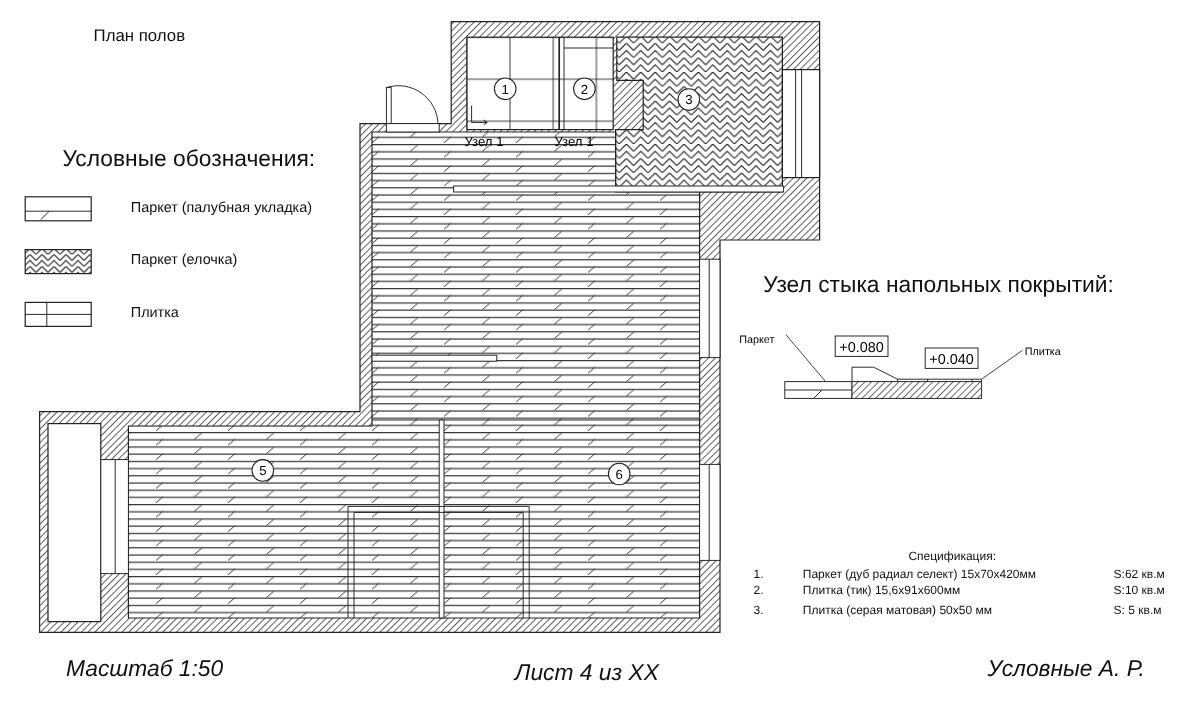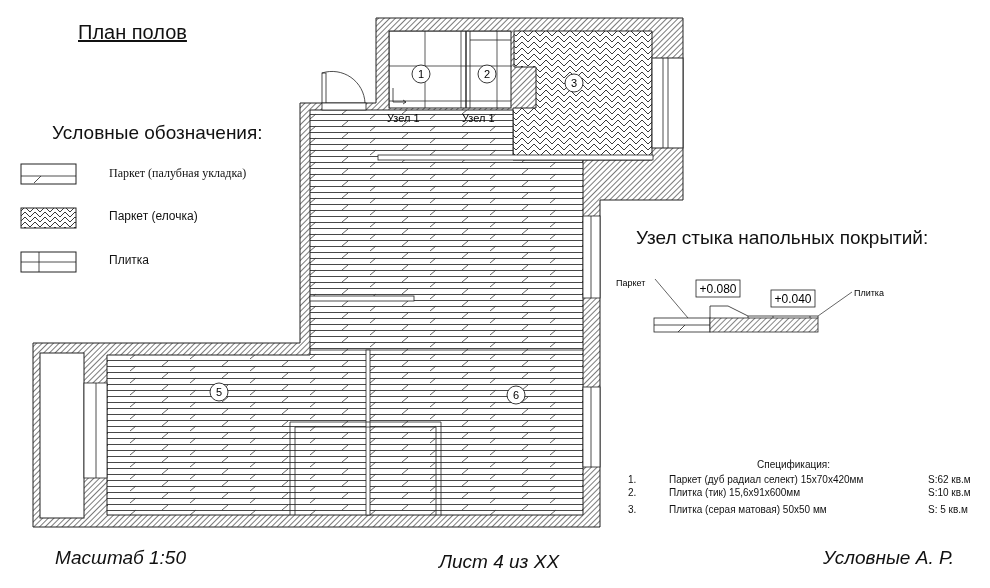--- a/index.html
+++ b/index.html
@@ -1,18 +1,18 @@
 <!DOCTYPE html>
 <html><head>
 <meta charset="utf-8">
 <style>
   html, body { margin:0; padding:0; background:#ffffff; }
   body { width:990px; height:588px; position:relative; overflow:hidden; font-family:"Liberation Sans", sans-serif; color:#111; }
   .abs { position:absolute; }
-  .title { font-size:20px;text-decoration:underline; }
+  .title { font-size:14px; }
   .legend-title { font-size:19px; }
   .legend-label { font-size:12px; }
   .node-title { font-size:19px; }
   .spec { font-size:10px; }
   .footer { font-size:19px; font-style:italic;margin-left:28px; }
   svg text { font-family:"Liberation Sans", sans-serif; }
 </style>
 </head>
 <body>
 
@@ -40,21 +40,21 @@
     <rect x="1" y="46" width="55" height="20" fill="url(#herring)" stroke="#222" stroke-width="1"></rect>
   </g>
 
   <g>
     <rect x="1" y="90" width="55" height="20" fill="#fff" stroke="#222" stroke-width="1"></rect>
     <line x1="1" y1="100" x2="56" y2="100" stroke="#222" stroke-width="0.8"></line>
     <line x1="19" y1="90" x2="19" y2="110" stroke="#222" stroke-width="0.8"></line>
   </g>
 </svg>
 
-<div class="abs legend-label" style="left:109px;top:166px;font-family:Liberation Serif, serif;">Паркет (палубная укладка)</div>
+<div class="abs legend-label" style="left:109px;top:166px;">Паркет (палубная укладка)</div>
 <div class="abs legend-label" style="left:109px;top:209px;">Паркет (елочка)</div>
 <div class="abs legend-label" style="left:109px;top:253px;">Плитка</div>
 
 <svg class="abs" style="left:0;top:0;" width="990" height="588">
   <defs>
     <pattern id="hatchP" width="4" height="4" patternUnits="userSpaceOnUse" patternTransform="rotate(45)">
       <rect width="4" height="4" fill="#fff"></rect>
       <line x1="0" y1="0" x2="0" y2="4" stroke="#333" stroke-width="1.3"></line>
     </pattern>
     <pattern id="herringP" width="12" height="12" patternUnits="userSpaceOnUse">
@@ -187,14 +187,14 @@
 
 <div class="abs spec" style="left:628px;top:487px;">2.</div>
 <div class="abs spec" style="left:669px;top:487px;">Плитка (тик) 15,6х91х600мм</div>
 <div class="abs spec" style="left:928px;top:487px;text-align:right;">S:10 кв.м</div>
 
 <div class="abs spec" style="left:628px;top:504px;">3.</div>
 <div class="abs spec" style="left:669px;top:504px;">Плитка (серая матовая) 50х50 мм</div>
 <div class="abs spec" style="left:928px;top:504px;">S:  5 кв.м</div>
 
 <div class="abs footer" style="left:27px;top:547px;">Масштаб 1:50</div>
-<div class="abs footer" style="left:411px;top:551px;">Лист 4 из ХХ</div>
+<div class="abs footer" style="left:401px;top:551px;">Лист 4 из ХХ</div>
 <div class="abs footer" style="left:795px;top:547px;">Условные А. Р.</div>
 
 </body></html>

